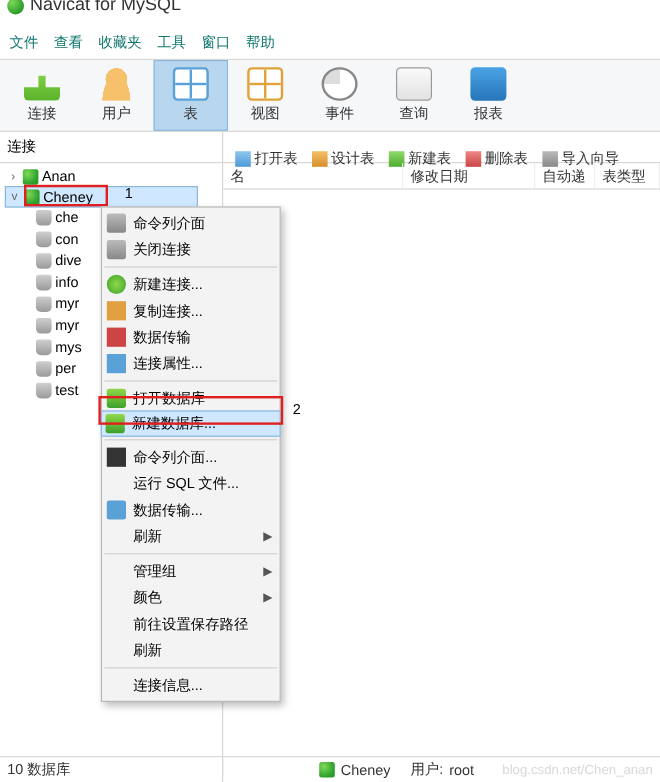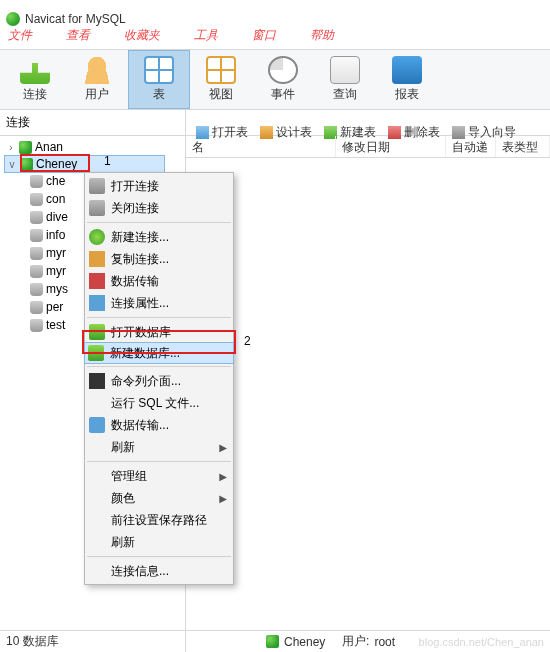--- a/index.html
+++ b/index.html
@@ -8,41 +8,40 @@
   font-size: 12px;
   background: #fff;
   width: 550px;
   height: 652px;
   overflow: hidden;
   position: relative;
   color: #000;
 }
 .titlebar {
   display: flex;
-  align-items: flex-start;
+  align-items: flex-end;
   padding: 12px 6px;
   height: 22px;
   background: #fff;
-  font-size: 12px;
+  font-size: 15px;
   color: #333;
 }
 .titlebar .app-icon {
   width: 14px; height: 14px;
   border-radius: 50%;
   background: radial-gradient(circle at 30% 30%, #7ed957 0%, #2a9d2a 70%);
   margin-right: 5px;
 }
 .menubar {
   display: flex;
-  gap: 34px;
+  gap: 13px;
   padding: 3px 8px 5px;
   font-size: 12px;
-  color: #ef4444;
+  color: #0f766e;
   border-bottom: 1px solid #d8d8d8;
-  font-style: italic;
 }
 .menubar span { cursor: default; }
 .toolbar {
   display: flex;
   align-items: stretch;
   background: #f5f7f9;
   border-bottom: 1px solid #d8d8d8;
   height: 60px;
   padding: 0 4px;
 }
@@ -346,21 +345,21 @@
       <div class="col-date">修改日期</div>
       <div class="col-auto">自动递</div>
       <div class="col-type">表类型</div>
     </div>
   </div>
 </div>
 
 <div class="context-menu" id="context-menu">
     <div class="cm-row">
       <span class="cmi ci-plug"></span>
-      <span class="lab">打开连接</span>
+      <span class="lab">命令列介面</span>
       </div>
     <div class="cm-row">
       <span class="cmi ci-plug"></span>
       <span class="lab">关闭连接</span>
       </div>
     <div class="cm-sep"></div>
     <div class="cm-row">
       <span class="cmi ci-link"></span>
       <span class="lab">新建连接...</span>
       </div>

